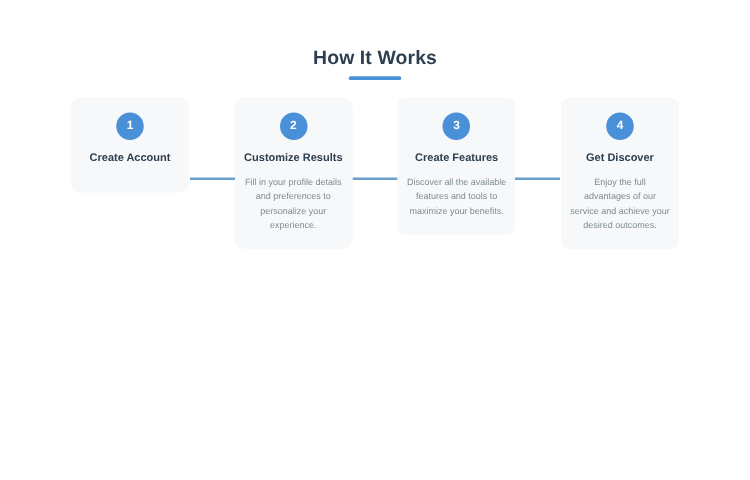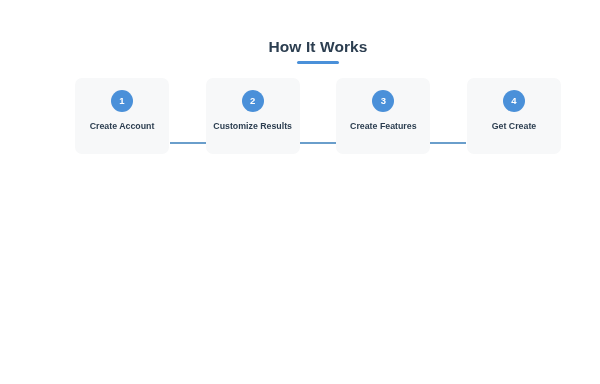--- a/index.html
+++ b/index.html
@@ -12,21 +12,20 @@
     background: #ffffff;
     font-family: "Liberation Sans", sans-serif;
     overflow: hidden;
   }
 
   .page {
     position: relative;
     width: 476px;
     height: 384px;
     box-sizing: border-box;
-    margin-left: 18px;
   }
 
   
   .section-header {
     position: absolute;
     top: 38px;
     left: 0;
     width: 600px;
     text-align: center;
   }
@@ -126,26 +125,29 @@
   <div class="steps-row">
 
     <div class="step-card">
       <div class="step-badge">1</div>
       <h3 class="step-title">Create Account</h3>
     </div>
 
     <div class="step-card">
       <div class="step-badge">2</div>
       <h3 class="step-title">Customize Results</h3>
+      <p class="step-desc">Fill in your profile details and preferences to personalize your experience.</p>
     </div>
 
     <div class="step-card">
       <div class="step-badge">3</div>
       <h3 class="step-title">Create Features</h3>
+      <p class="step-desc">Discover all the available features and tools to maximize your benefits.</p>
     </div>
 
     <div class="step-card">
       <div class="step-badge">4</div>
-      <h3 class="step-title">Get Create</h3>
+      <h3 class="step-title">Get Discover</h3>
+      <p class="step-desc">Enjoy the full advantages of our service and achieve your desired outcomes.</p>
     </div>
 
   </div>
 </div>
 
 </body></html>

